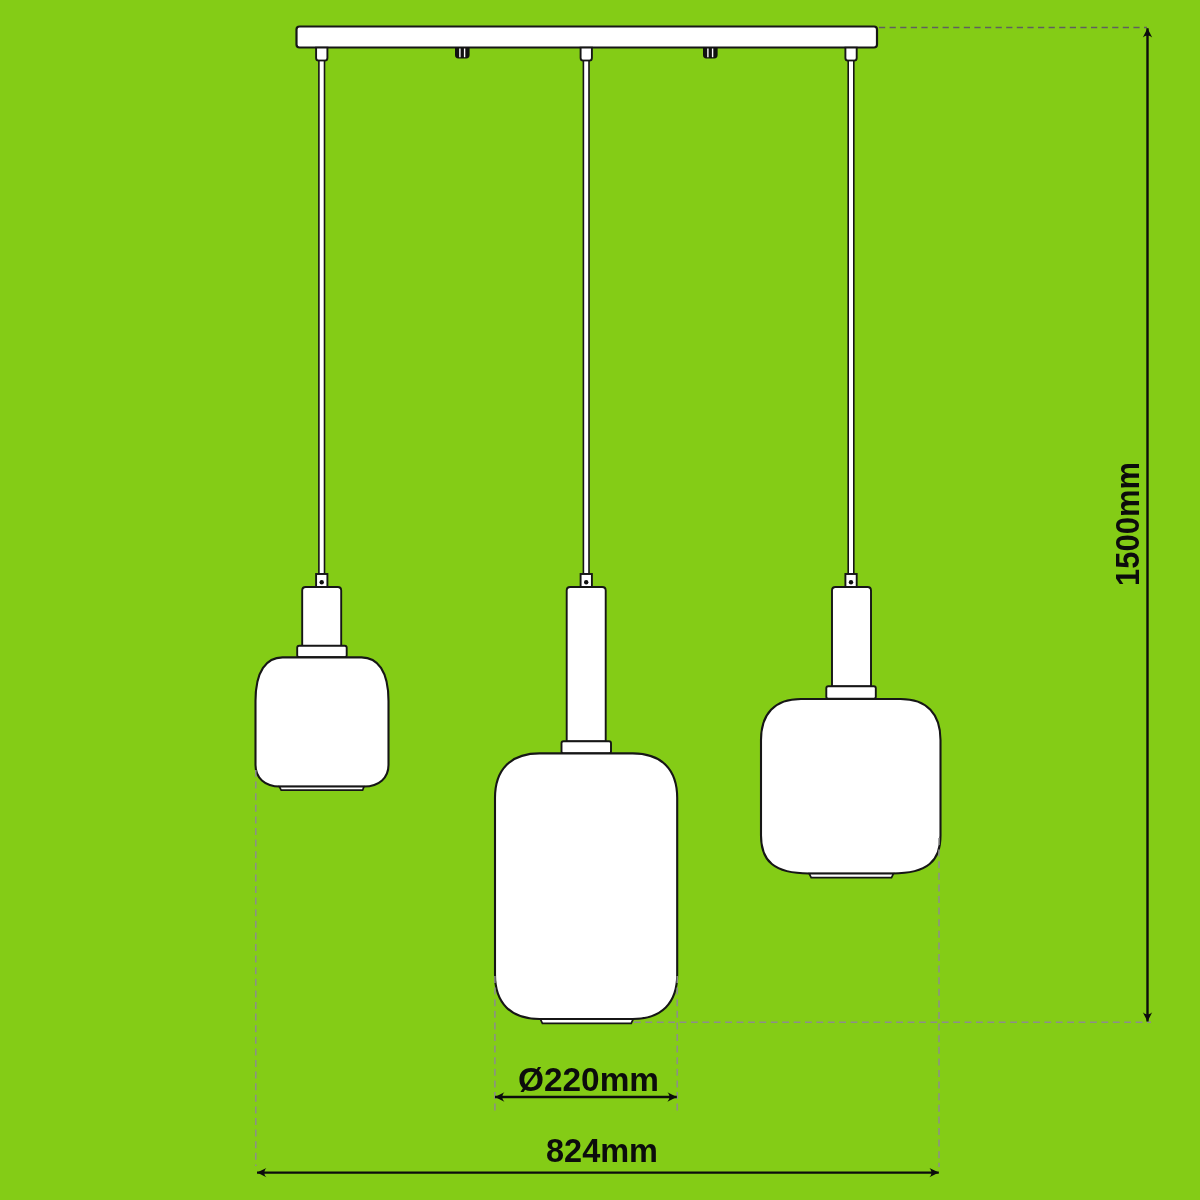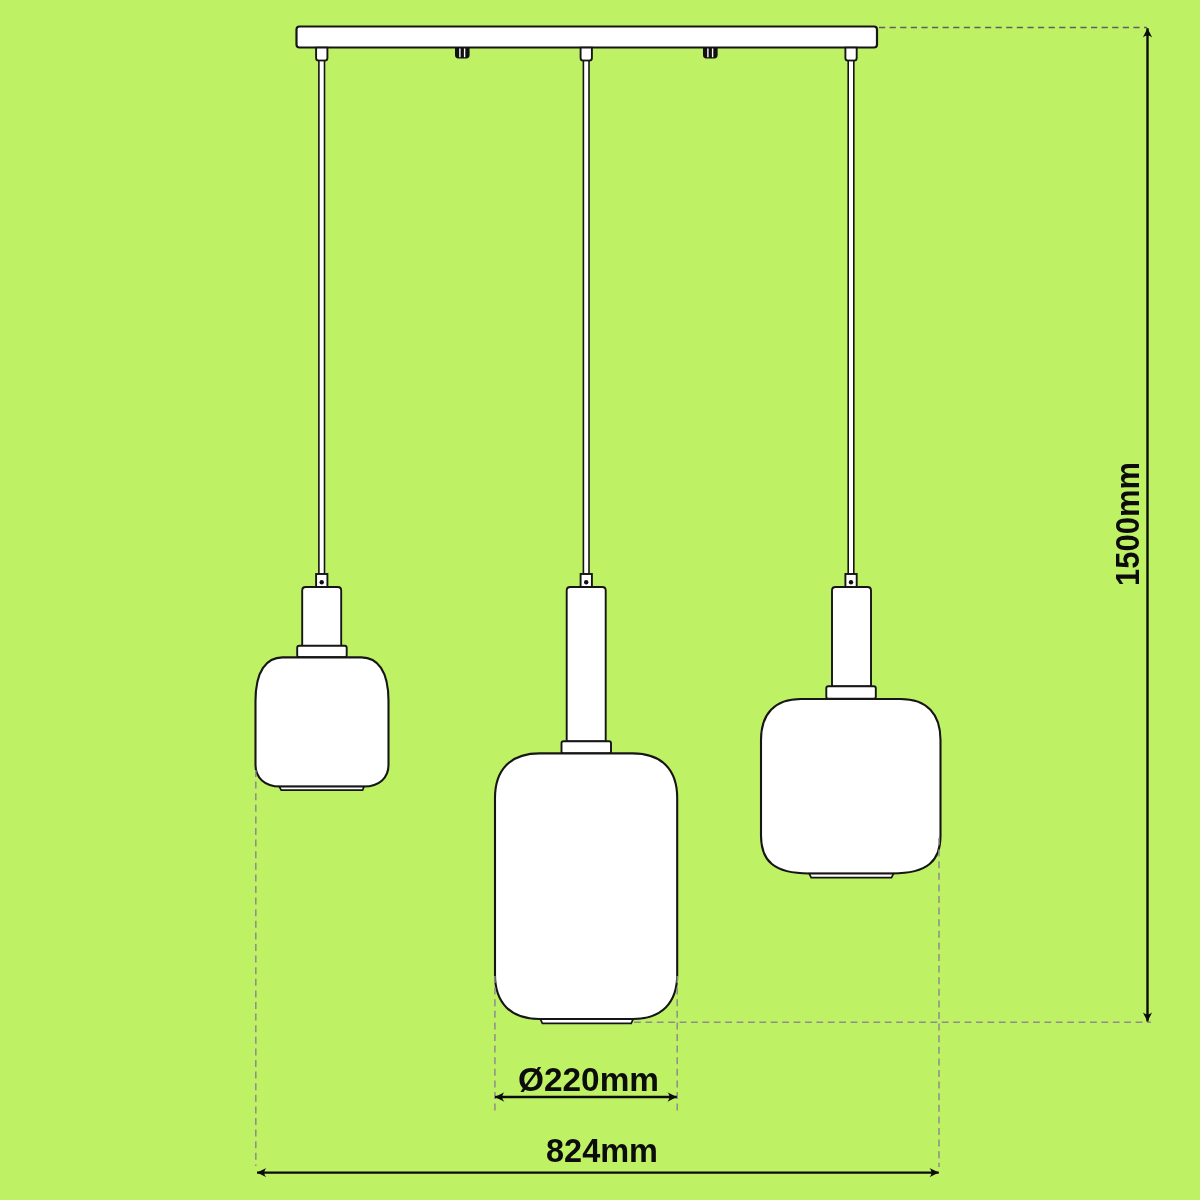--- a/index.html
+++ b/index.html
@@ -1,16 +1,16 @@
 <!DOCTYPE html>
 <html><head>
 <meta charset="utf-8">
 <style>
   html,body{margin:0;padding:0;background:#ffffff;}
-  .wrap{width:1200px;height:1200px;position:relative;overflow:hidden;background:#bef264;}
+  .wrap{width:1200px;height:1200px;position:relative;overflow:hidden;background:#84cc16;}
   svg{display:block;}
   text{font-family:"Liberation Sans",sans-serif;font-weight:bold;fill:#0c0c0c;}
 </style>
 </head>
 <body>
 <div class="wrap">
 <svg width="1200" height="1200" viewBox="0 0 1200 1200">
   <defs>
     <marker id="ah" markerWidth="28" markerHeight="20" refX="12" refY="10" orient="auto-start-reverse" markerUnits="userSpaceOnUse">
       <path d="M12,10 L2.6,5.3 C5.3,8.1 5.3,11.9 2.6,14.7 Z" fill="#0c0c0c"></path>

